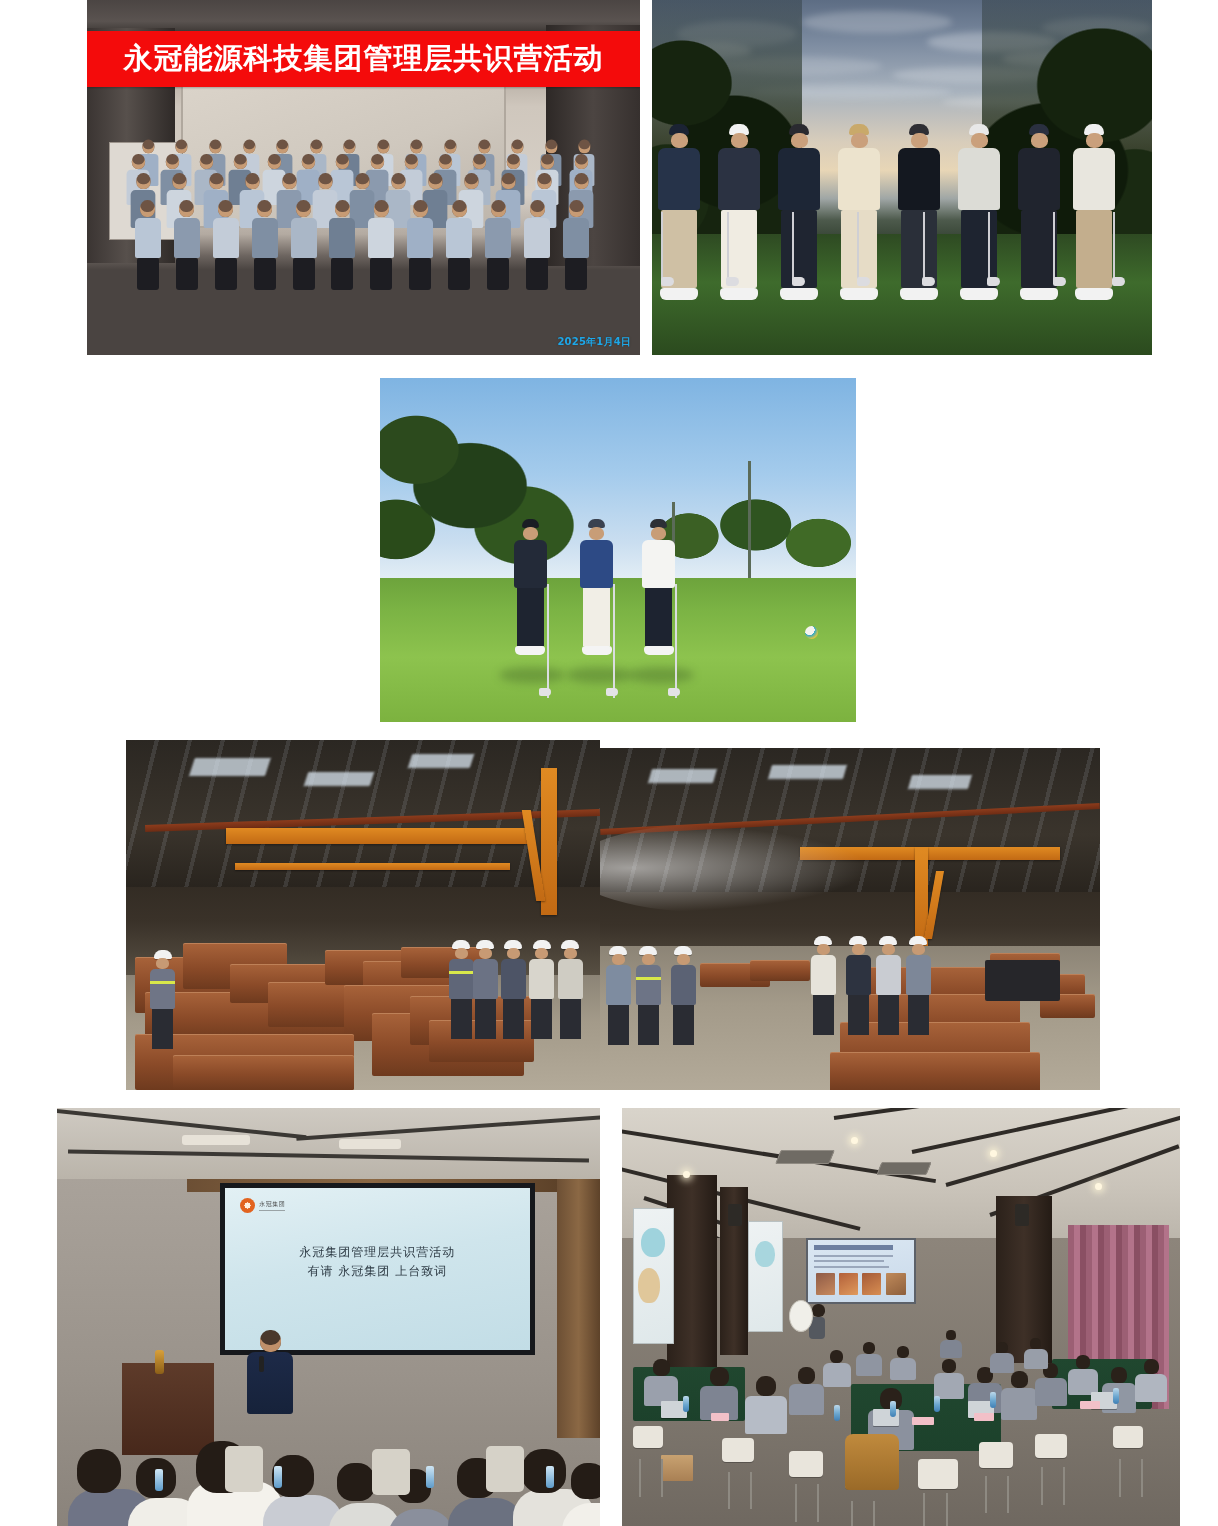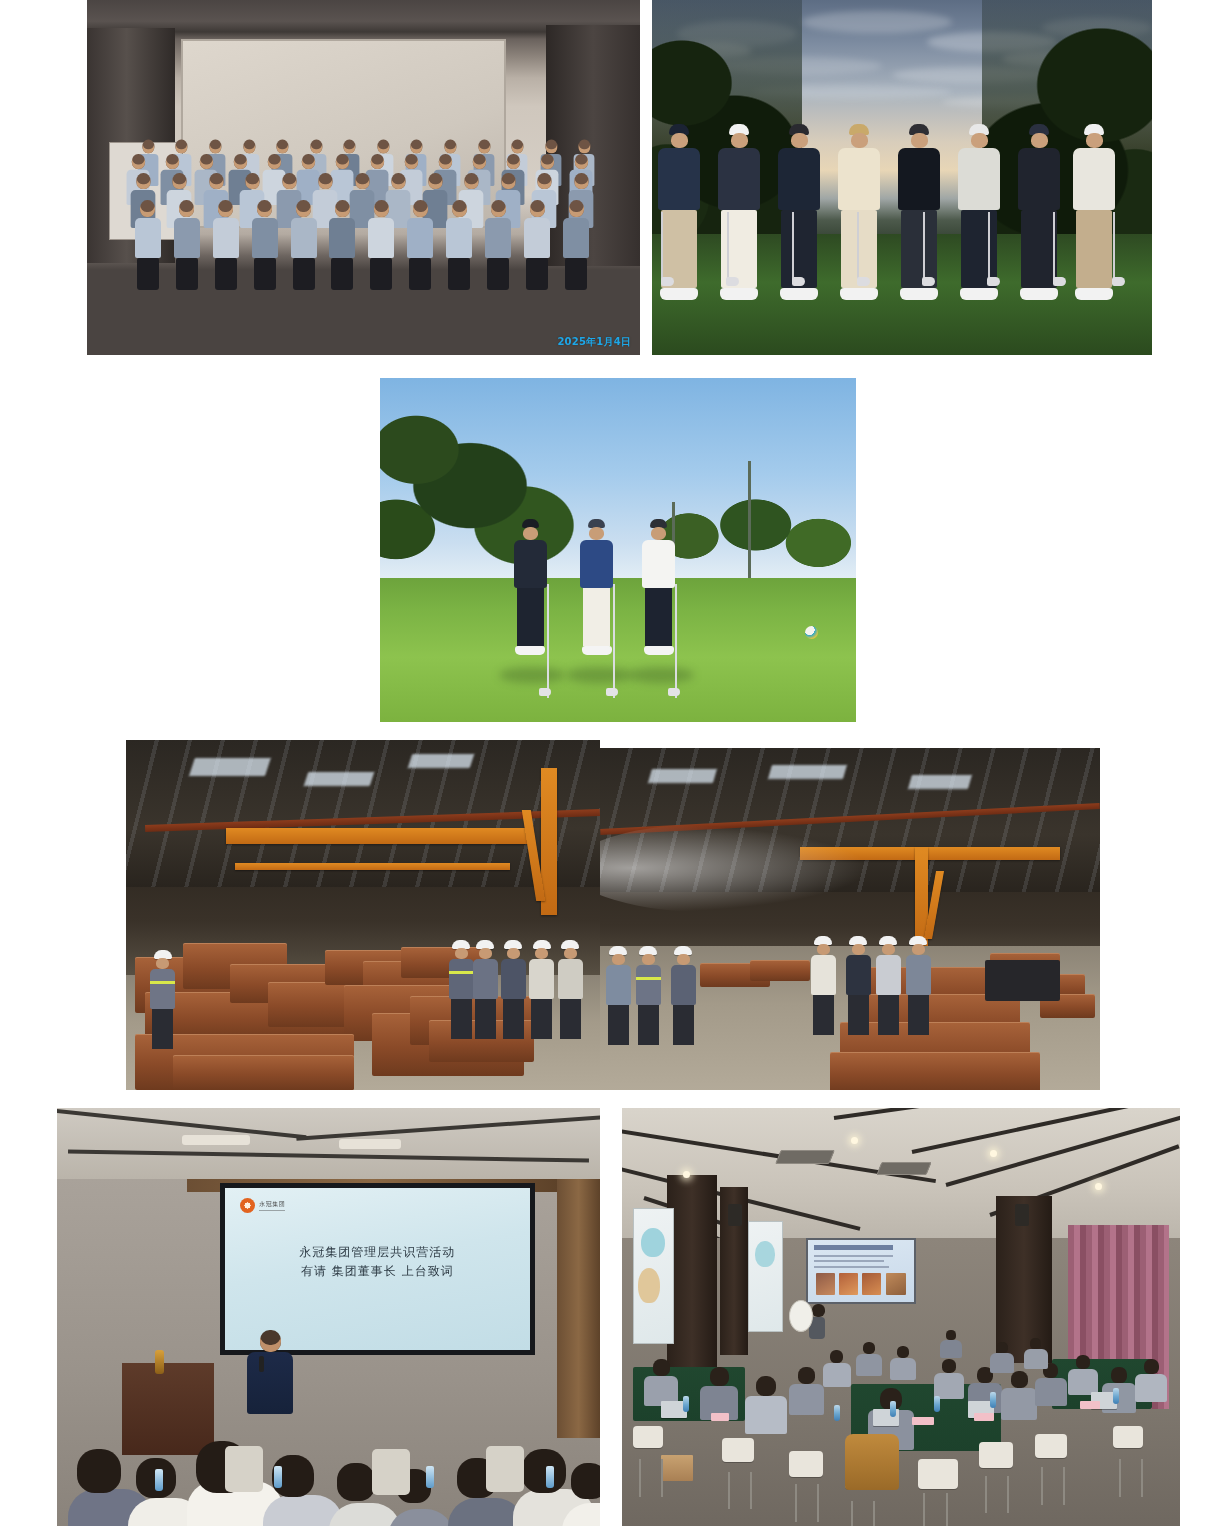--- a/index.html
+++ b/index.html
@@ -643,20 +643,23 @@
             <div class="p1-body" style="background:#c3ccd8;"></div>
             <div class="p1-legs" style=""></div>
           </div>
           <div class="p1-person" style="left:91%; top:44%; transform:scale(1);transform-origin:bottom center; z-index:4;">
             <div class="p1-head" style=""></div>
             <div class="p1-body" style="background:#7f8fa3;"></div>
             <div class="p1-legs" style=""></div>
           </div>
         </div>
       <div class="p1-datestamp">2025年1月4日</div>
+    </div>
+    <div class="p1-banner" style="top:31px; height:56px; font-size:29px;">
+      <span>永冠能源科技集团管理层共识营活动</span>
     </div>
   </div>
 
   <div class="photo" style="left:652px; top:0px; width:500px; height:355px;">
     <div class="scene">
       <div class="p2-sky"></div>
       <div id="p2clouds">
           <div class="p2-cloud" style="left:5%;top:6%;width:120px;height:26px;opacity:0.35;"></div>
           <div class="p2-cloud" style="left:30%;top:3%;width:150px;height:22px;opacity:0.47;"></div>
           <div class="p2-cloud" style="left:55%;top:9%;width:130px;height:20px;opacity:0.59;"></div>
@@ -955,21 +958,21 @@
       <div class="rm-wood" style="left:24%; top:17%; right:8%; height:3%;"></div>
 
       <div class="p6-screenframe">
         <div class="p6-screen">
           <div class="p6-logo">
             <span class="p6-logo-mark"></span>
             <span class="p6-logo-text">永冠集团</span>
           </div>
           <div class="p6-slide-text">
             <div>永冠集团管理层共识营活动</div>
-            <div>有请 集团董事长 上台致词</div>
+            <div>有请 永冠集团 上台致词</div>
           </div>
         </div>
       </div>
 
       <div class="p6-podium"></div>
       <div class="blob" style="left:18%; top:58%; width:9px; height:24px; border-radius:3px;
                   background:linear-gradient(180deg,#d8a03a,#8c5f18);"></div>
 
       <div class="p6-speaker">
         <div style="width:21px;height:22px;border-radius:46%;margin:0 auto;background:#4a382c;

